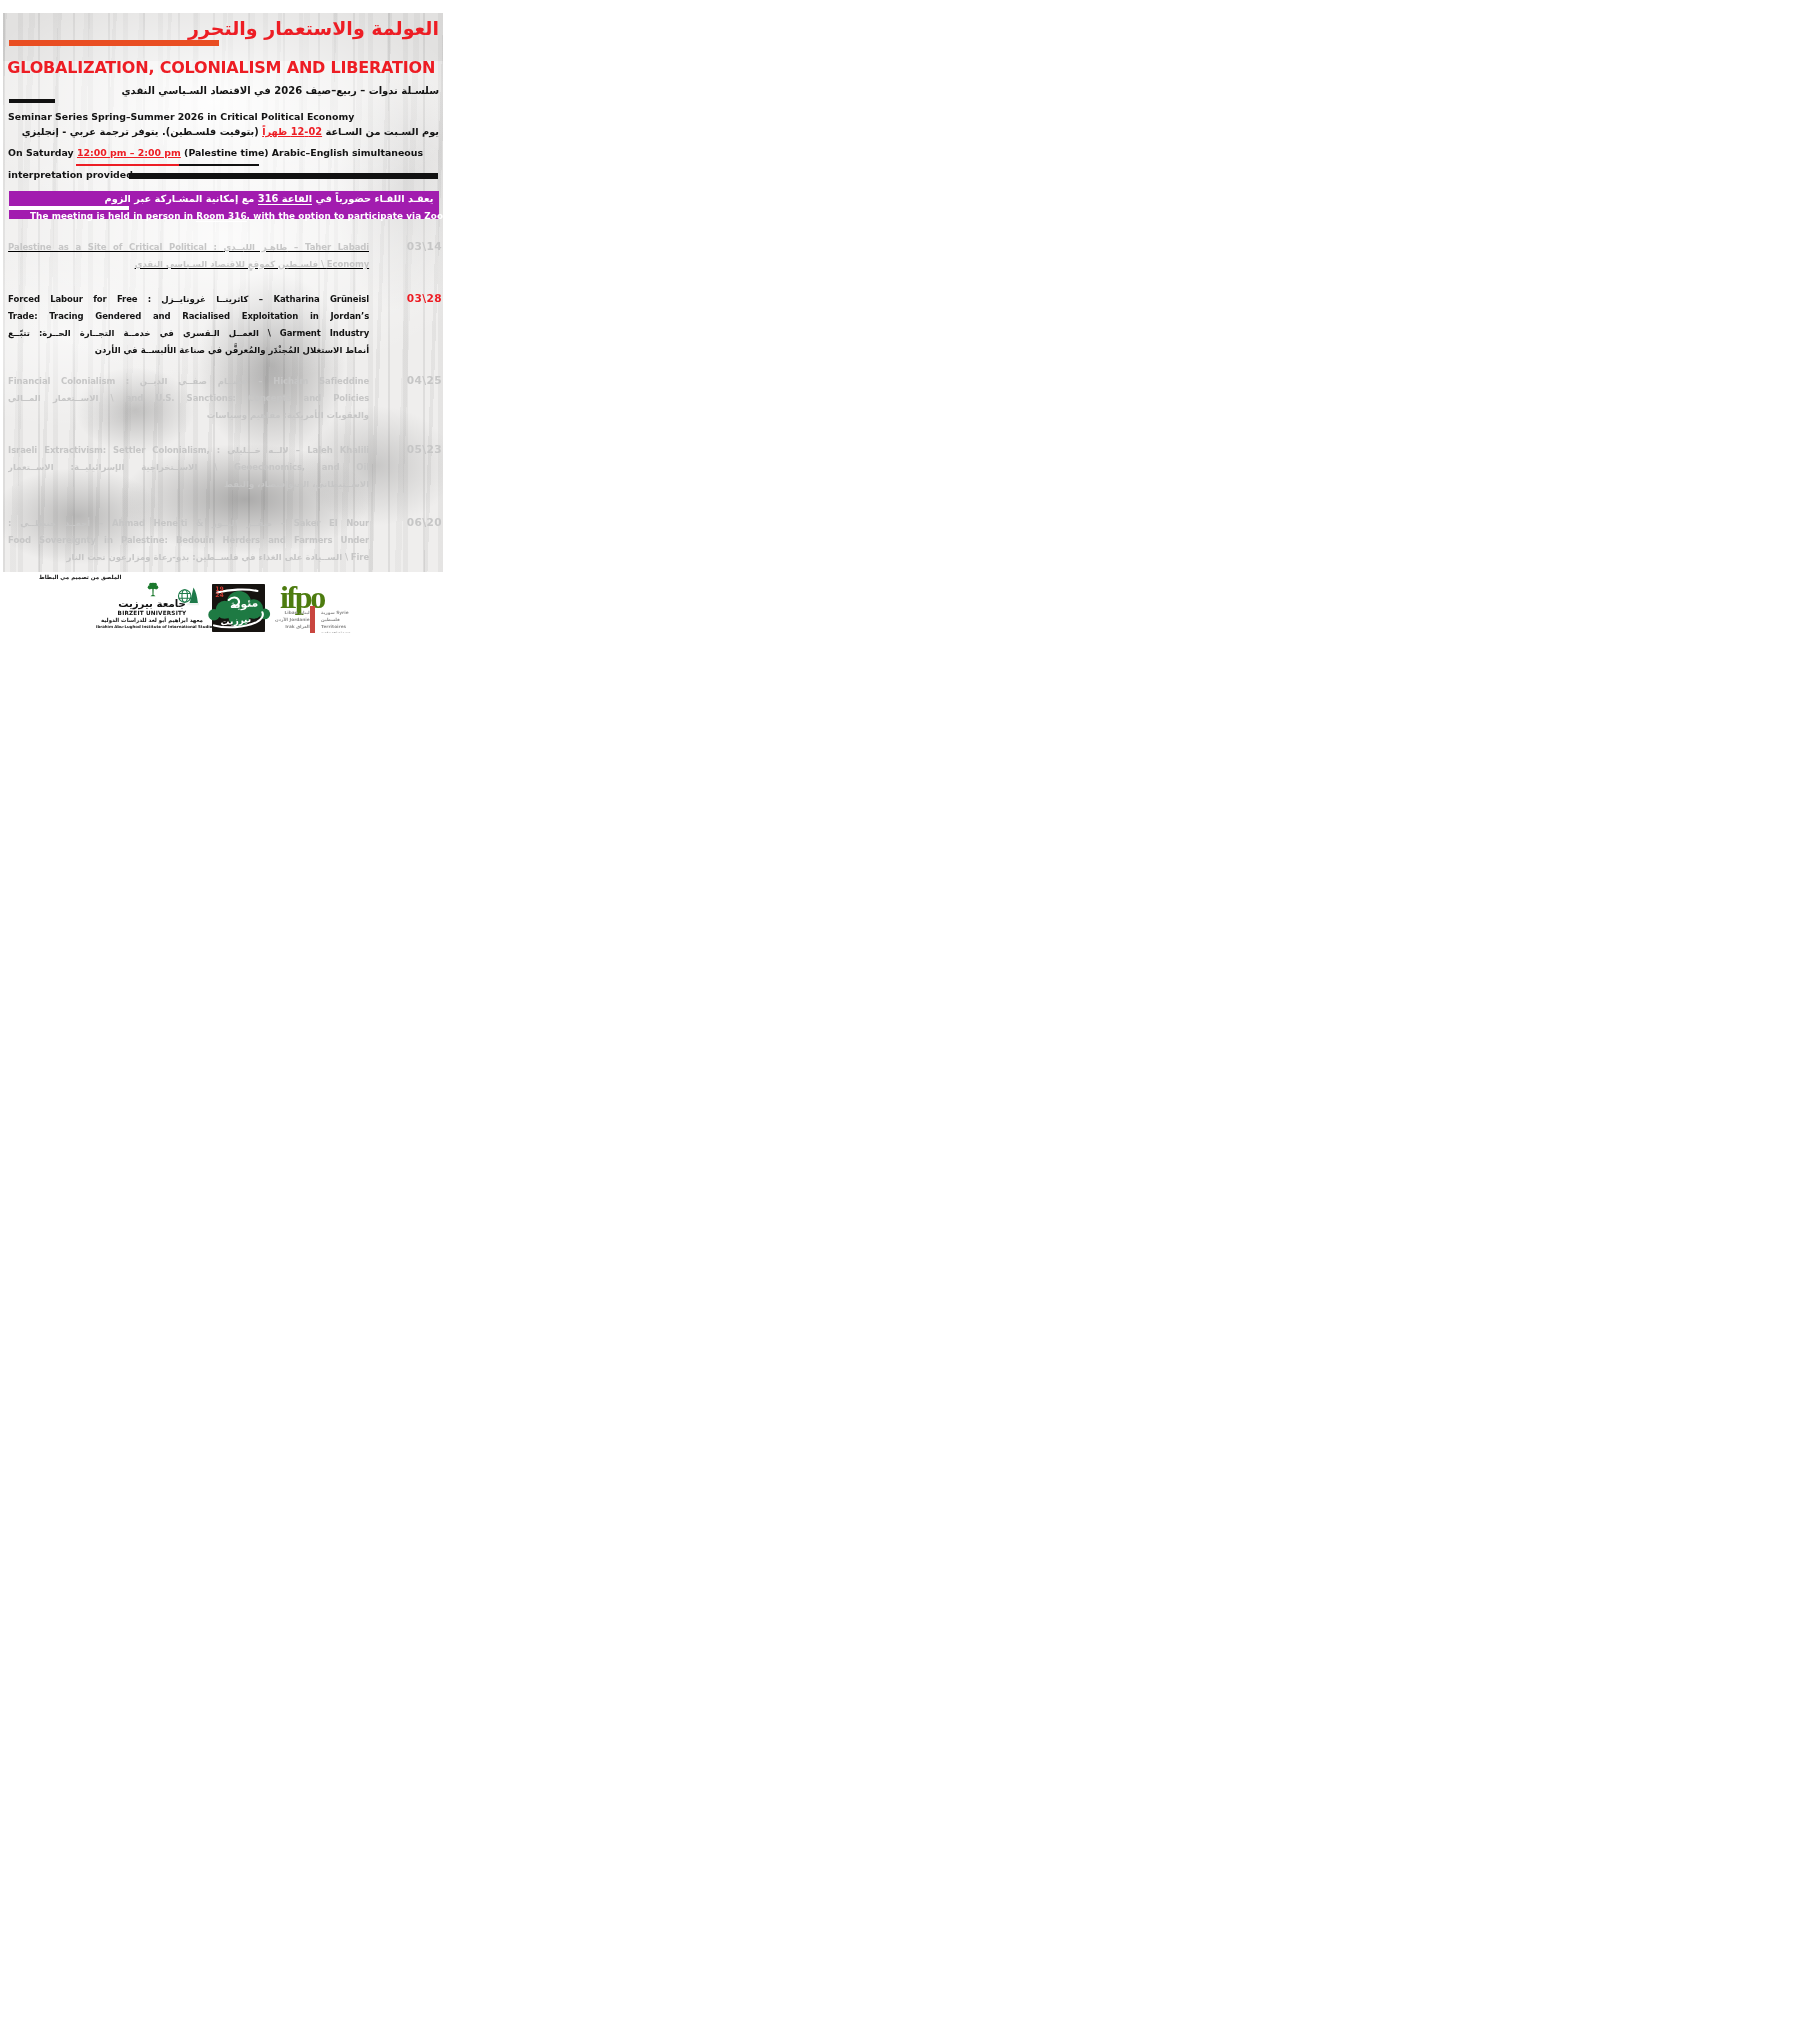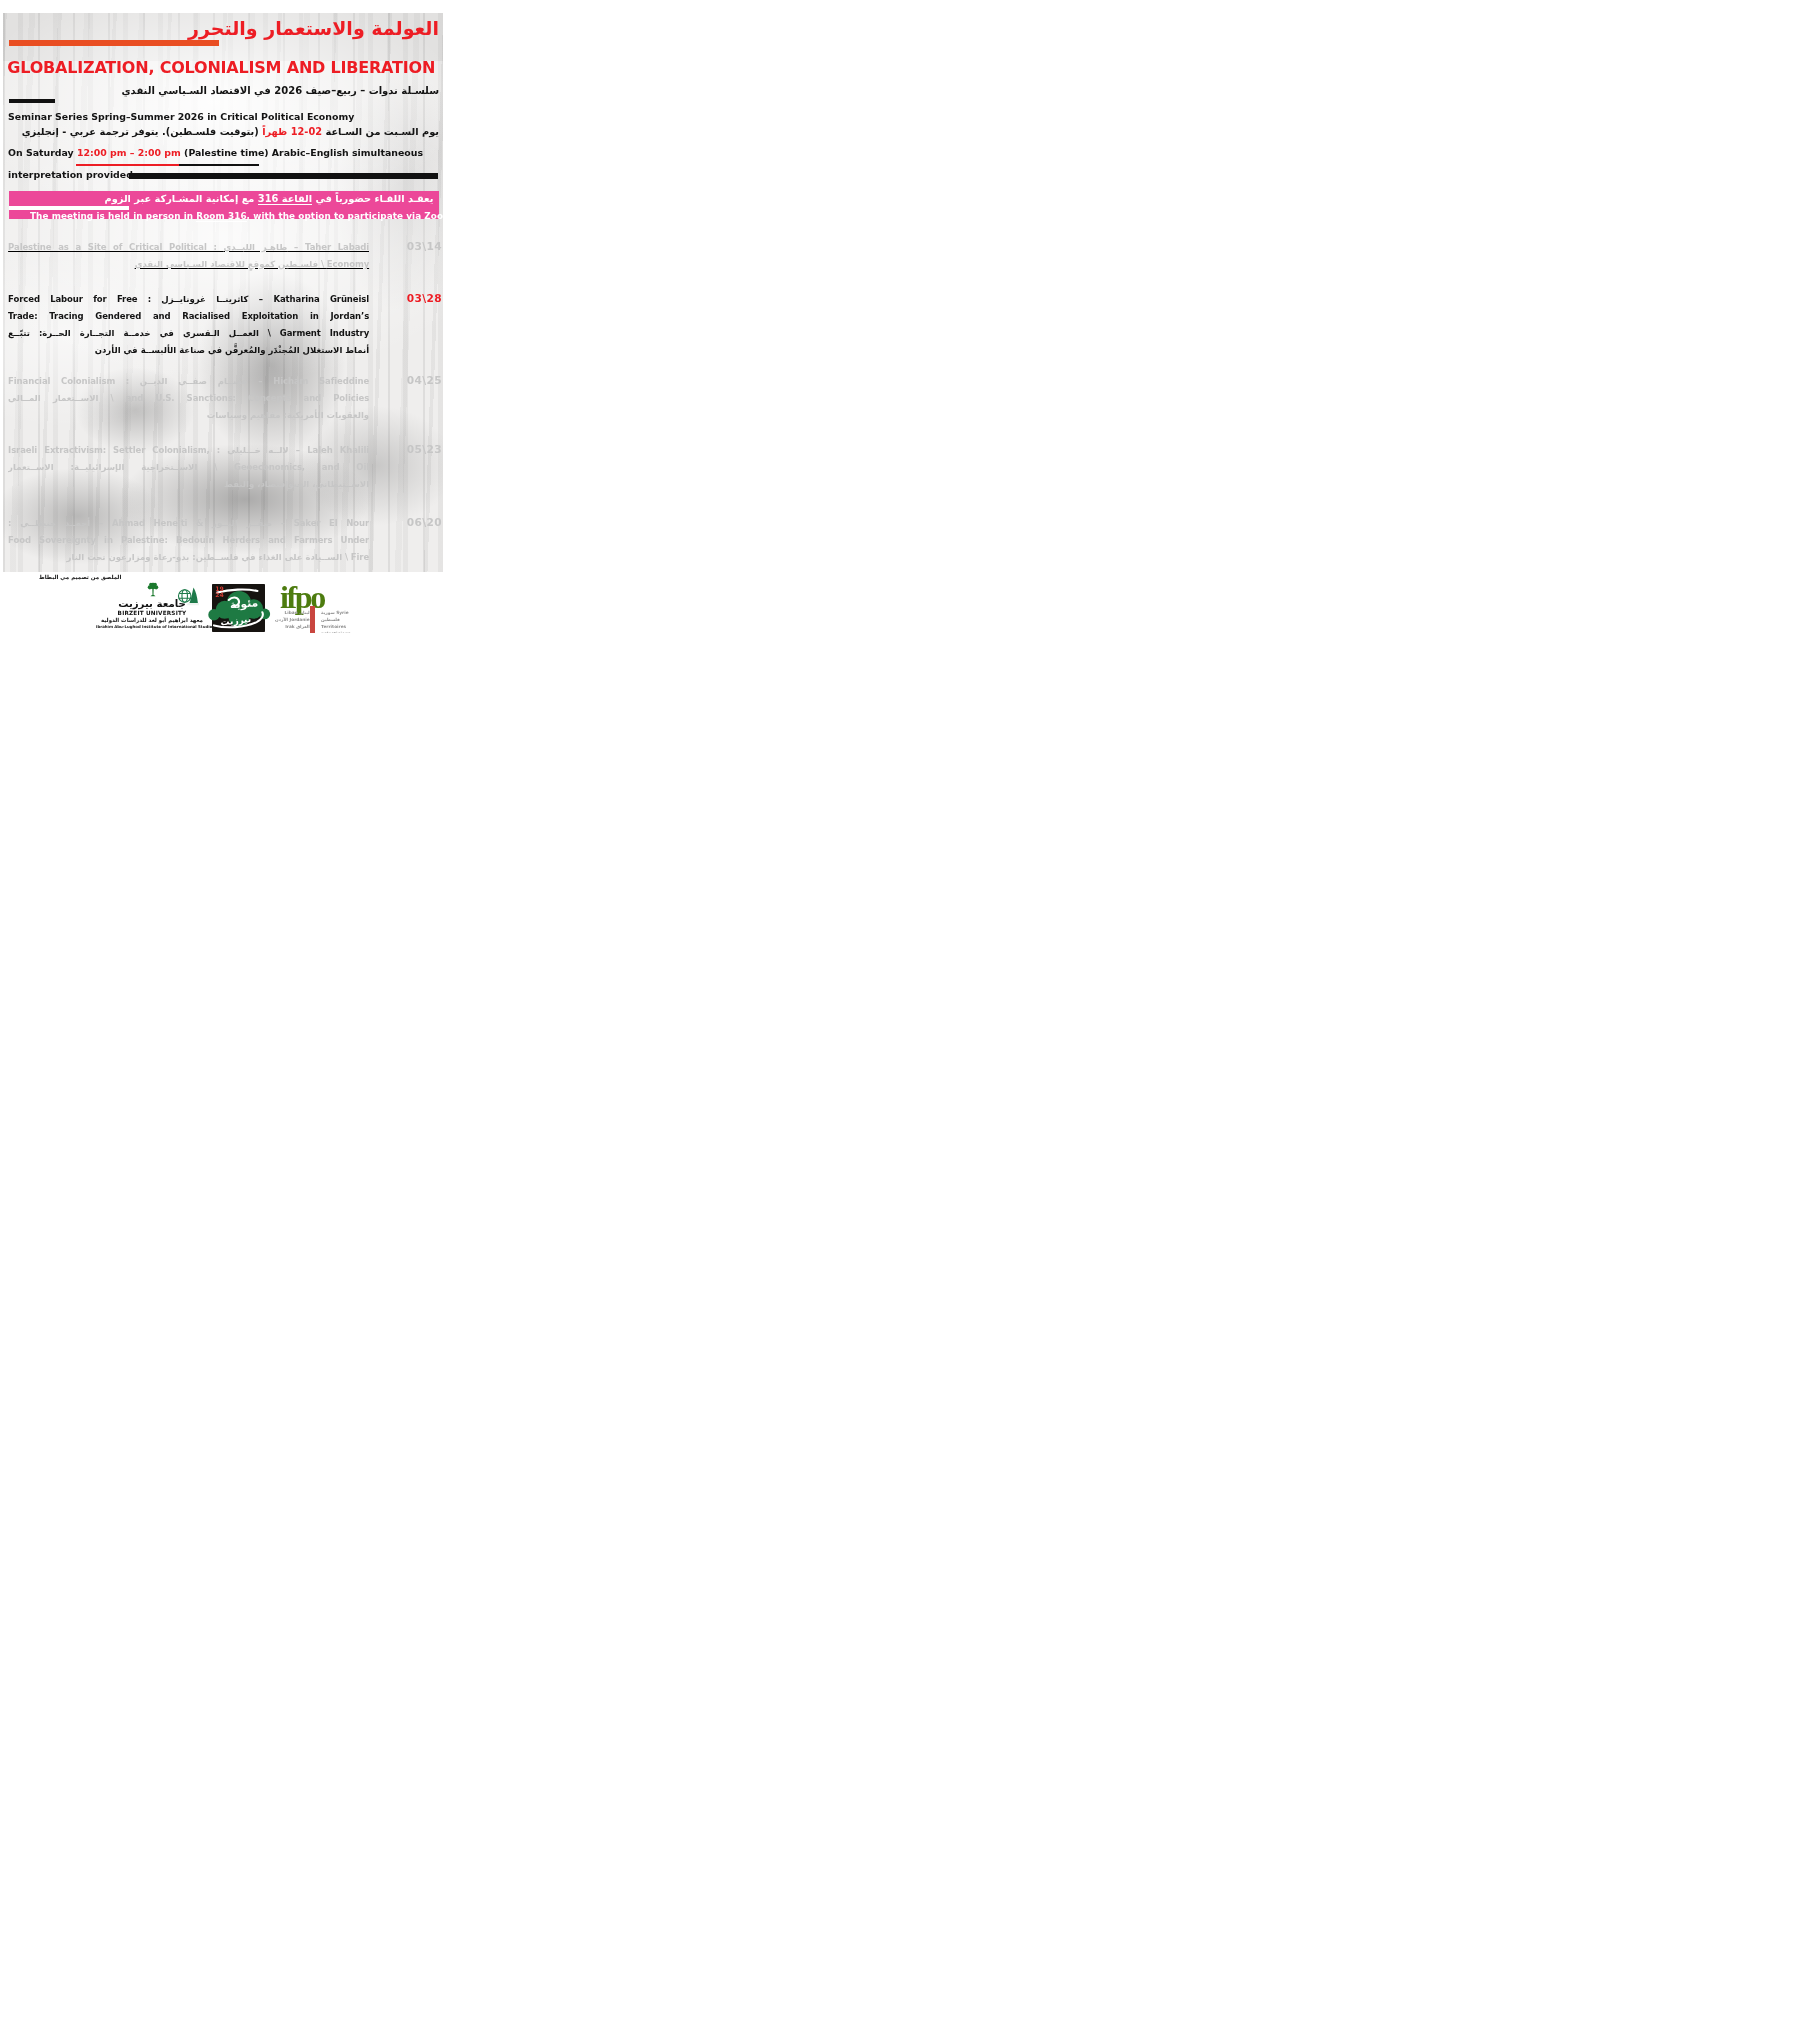--- a/index.html
+++ b/index.html
@@ -29,28 +29,28 @@
 
   
   .title-ar{right:9px;top:17px;font-size:19px;font-weight:bold;color:#ed1d24;direction:rtl;white-space:nowrap;}
   .orange-bar{left:9px;top:40px;width:210px;height:5.7px;background:#e94e22;}
   .title-en{left:7.3px;top:58px;width:433px;font-size:16px;font-weight:bold;color:#ed1d24;letter-spacing:-0.2px;white-space:nowrap;}
   .series-ar{right:9px;top:85px;font-size:10px;font-weight:bold;color:#131313;direction:rtl;white-space:nowrap;}
   .series-bar{left:9px;top:99px;width:46px;height:3.7px;background:#111;}
   .series-en{left:8.1px;top:111px;font-size:9.4px;font-weight:bold;color:#131313;white-space:nowrap;}
   .sat-ar{right:9px;top:126px;font-size:9.8px;font-weight:bold;color:#131313;direction:rtl;white-space:nowrap;}
   .sat-en{left:8.1px;top:147px;font-size:9.4px;font-weight:bold;color:#131313;white-space:nowrap;}
-  .red-txt{color:#ed1d24;}
+  .red-txt{color:#ed1d24;text-decoration:underline;}
   .u-red{left:76px;top:164px;width:103px;height:1.6px;background:#ed1d24;}
   .u-black{left:179px;top:164px;width:80px;height:1.6px;background:#111;}
   .interp{left:8.1px;top:169px;font-size:9.4px;font-weight:bold;color:#131313;white-space:nowrap;}
   .interp-bar{left:129px;top:173px;width:309px;height:6.1px;background:#111;}
 
   
-  .banner{left:9px;top:191px;width:430px;height:28px;background:#ec4899;color:#fff;}
+  .banner{left:9px;top:191px;width:430px;height:28px;background:#a21caf;color:#fff;}
   .banner-ar{position:absolute;right:5.7px;top:1.6px;font-size:9.8px;font-weight:bold;direction:rtl;white-space:nowrap;}
   .banner-en{position:absolute;left:21px;top:19.5px;font-size:8.8px;font-weight:bold;white-space:nowrap;letter-spacing:0.1px;}
   .banner-white-bar{position:absolute;left:0;top:15px;width:120px;height:4.1px;background:#fff;}
   .room-u{border-bottom:1.2px solid #fff;padding-bottom:0.4px;}
   .event{position:absolute;left:8.1px;width:434px;}
   .event-lines{width:361px;}
   .event-line{font-size:8.5px;font-weight:bold;line-height:17px;height:17px;letter-spacing:-0.1px;white-space:nowrap;}
   .event-line.justify{white-space:normal;text-align:justify;text-align-last:justify;overflow:hidden;}
   .event-line.right{direction:rtl;text-align:right;}
   .event.muted .event-line{color:#c6c6c6;}

